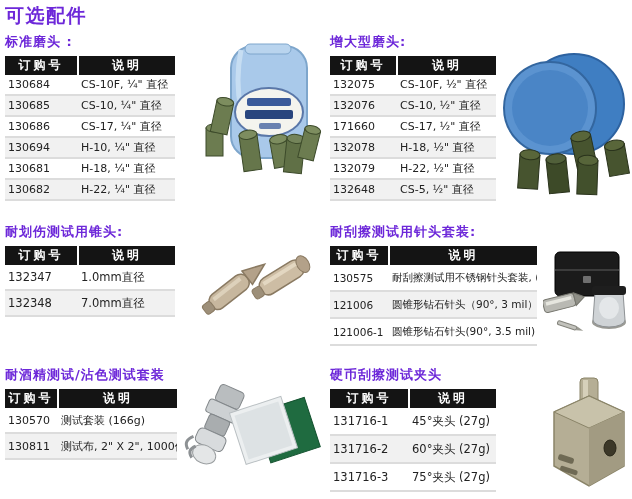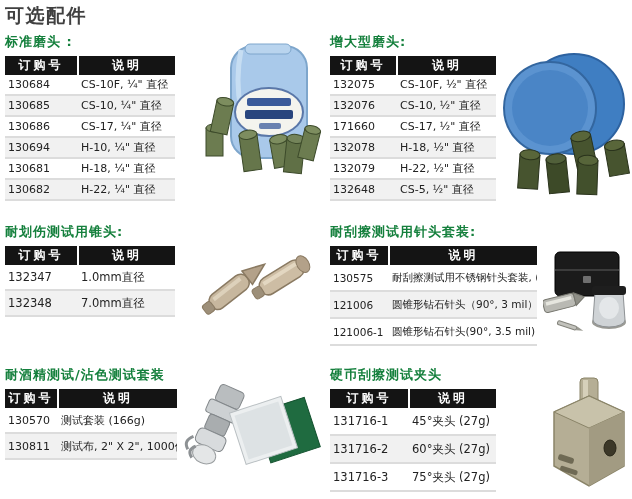--- a/index.html
+++ b/index.html
@@ -2,24 +2,24 @@
 <html><head>
 <meta charset="utf-8">
 <style>
   html,body{margin:0;padding:0;background:#888;}
   .page{
     position:relative;width:632px;height:499px;margin:0 auto;background:#ffffff;
     font-family:"DejaVu Sans","Liberation Sans",sans-serif;overflow:hidden;color:#111;
   }
   .page-title{
     position:absolute;left:5px;top:3px;margin:0;
-    font-size:19px;font-weight:900;letter-spacing:1.5px;color:#404040;
+    font-size:19px;font-weight:900;letter-spacing:1.5px;color:#6d28d9;
   }
   .sec{position:absolute;}
-  .sec-title{margin:0 0 5px 0;font-size:13px;font-weight:bold;color:#15803d;letter-spacing:1px;}
+  .sec-title{margin:0 0 5px 0;font-size:13px;font-weight:bold;color:#6d28d9;letter-spacing:1px;}
   table.tbl{border-collapse:collapse;table-layout:fixed;}
   .tbl th{
     background:#141414;color:#ffffff;font-size:12px;font-weight:bold;
     letter-spacing:3px;height:19px;padding:0;text-align:center;margin-top:35px;
   }
   .tbl th + th{border-left:2px solid #ffffff;}
   .tbl td{
     background:#ffffff;border-bottom:2px solid #dcdcdc;
     font-size:11px;color:#222;padding:0 3px;white-space:nowrap;
     height:19px;overflow:hidden;

